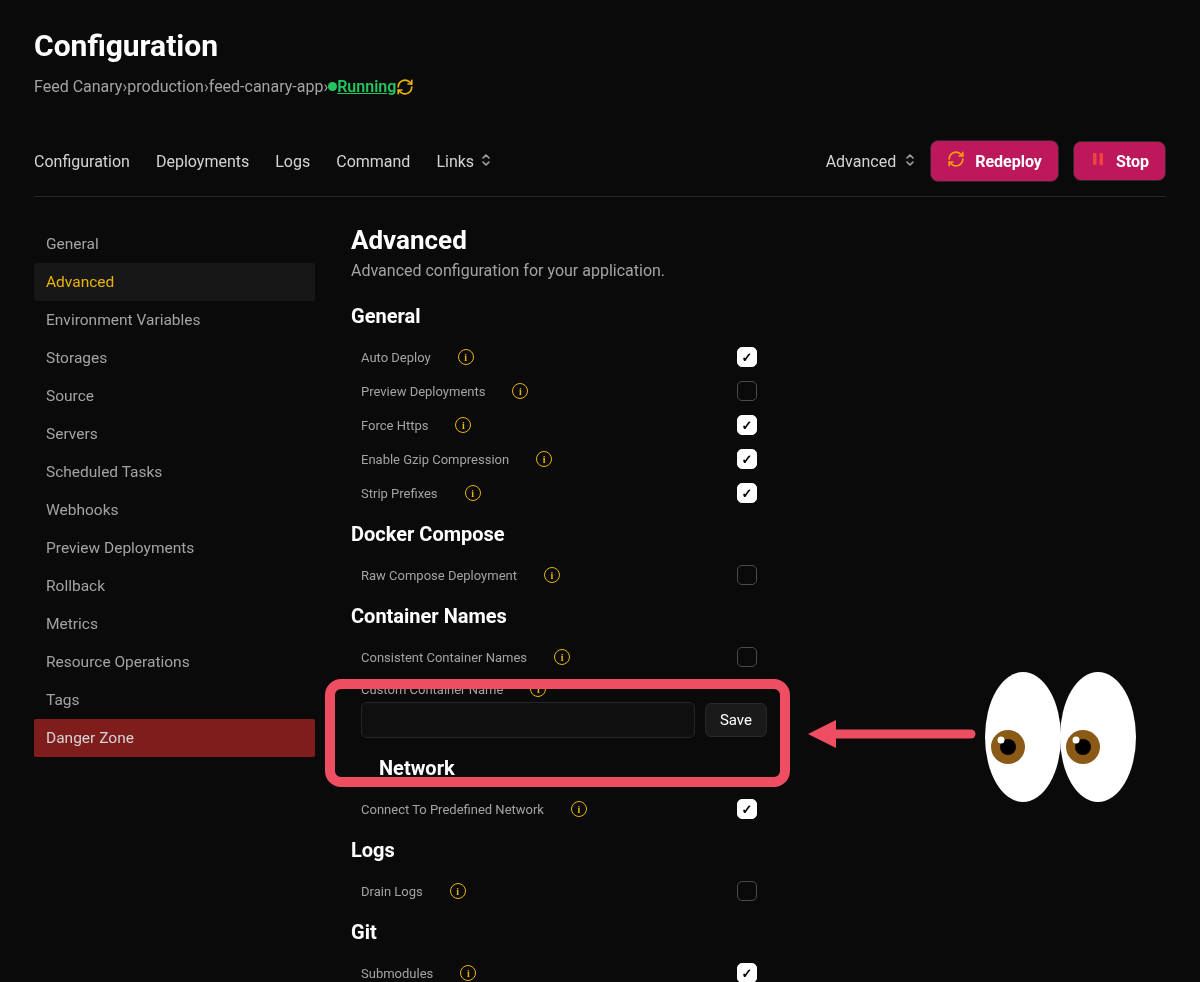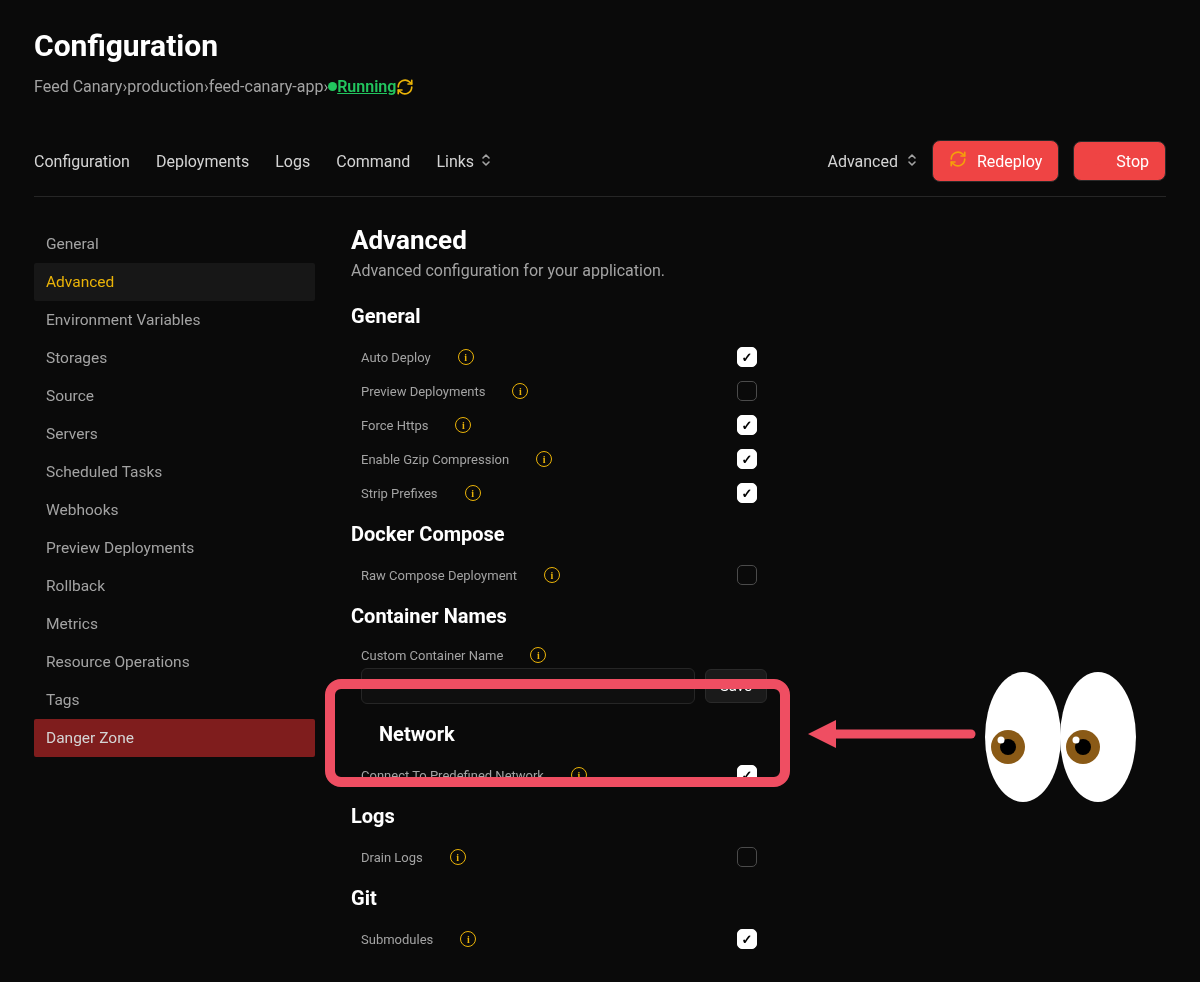--- a/index.html
+++ b/index.html
@@ -33,22 +33,22 @@
     display: flex; align-items: center; justify-content: space-between;
     border-bottom: 1px solid #262626; padding-bottom: 14px;
   }
   .tabs { display: flex; gap: 26px; font-size: 16px; color: #d4d4d4; }
   .tabs .tab { cursor: pointer; }
   .tabs .links { display: inline-flex; align-items: center; gap: 6px; }
   .actions { display: flex; align-items: center; gap: 14px; }
   .actions .adv { display: inline-flex; align-items: center; gap: 8px; color: #d4d4d4; font-size: 16px; cursor: pointer; }
   .btn {
     display: inline-flex; align-items: center; gap: 10px;
-    background: #ef4444; border: 1px solid #2a2a2a; border-radius: 8px;
-    padding: 9px 16px; color: #fff; font-size: 16px; cursor: pointer;
+    background: #be185d; border: 1px solid #2a2a2a; border-radius: 8px;
+    padding: 9px 16px; color: #fff; font-size: 16px; cursor: pointer; font-weight: bold;
   }
 
   .content { display: flex; margin-top: 28px; }
   .sidebar { width: 281px; flex: 0 0 281px; }
   .sidebar .item {
     padding: 10px 12px; color: #a3a3a3; cursor: pointer; border-radius: 2px;
     font-size: 15.5px;
   }
   .sidebar .item.selected { background: #171717; color: #eab308; }
   .sidebar .item.danger { background: #7f1d1d; color: #d4d4d4; }
@@ -225,20 +225,27 @@
       <div class="section-h">Docker Compose</div>
       <div class="row">
         <span class="lbl">
             <span>Raw Compose Deployment</span>
             <span class="info-icon"></span>
           </span>
         <span class="checkbox"></span>
       </div>
 
       <div class="section-h">Container Names</div>
+      <div class="row">
+        <span class="lbl">
+            <span>Consistent Container Names</span>
+            <span class="info-icon"></span>
+          </span>
+        <span class="checkbox"></span>
+      </div>
       <div class="row" style="padding-bottom:2px;">
         <span class="lbl">
             <span>Custom Container Name</span>
             <span class="info-icon"></span>
           </span>
       </div>
       <div class="name-row">
         <div class="name-input"></div>
         <span class="save-btn">Save</span>
       </div>

